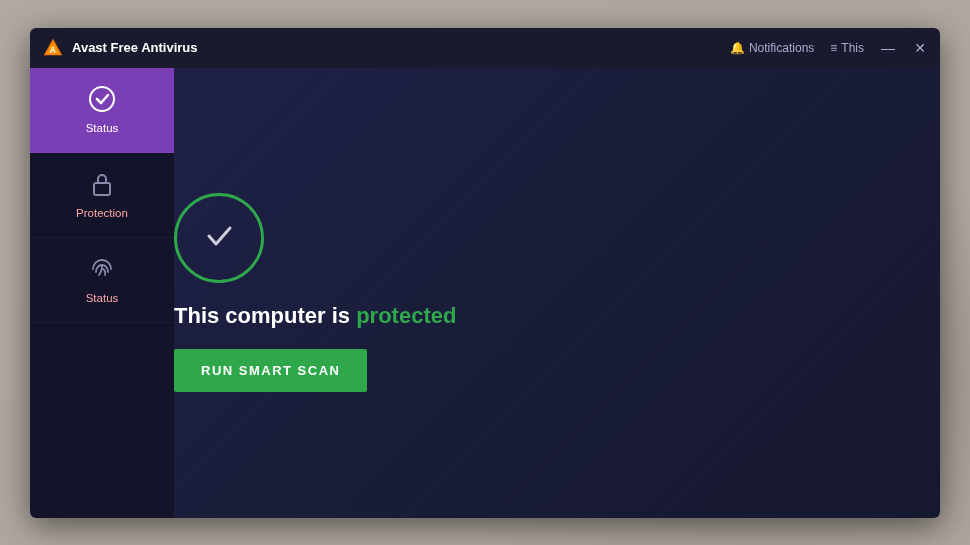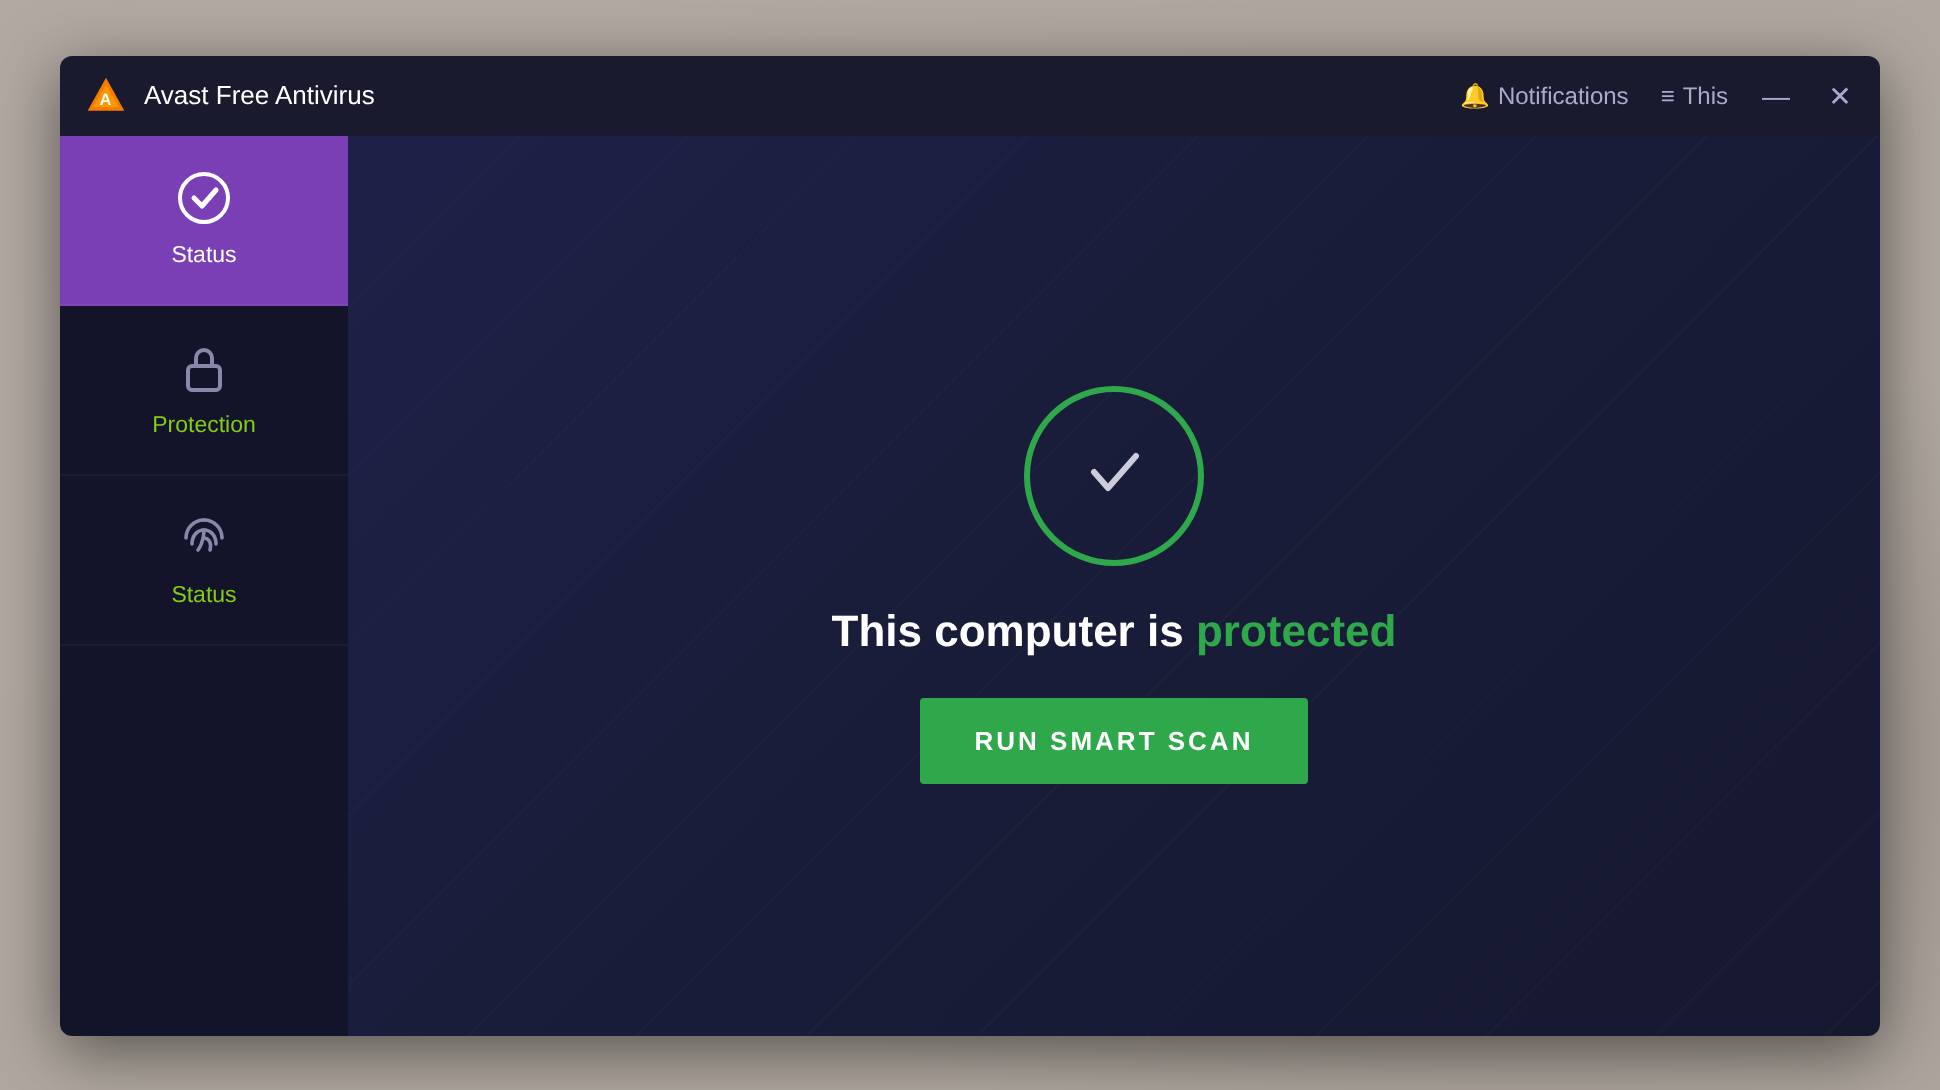--- a/index.html
+++ b/index.html
@@ -43,21 +43,21 @@
     }
 
     .avast-logo-icon {
       width: 22px;
       height: 22px;
     }
 
     .title-bar-title {
       color: #ffffff;
       font-size: 13px;
-      font-weight: 400;
+      font-weight: 700;
     }
 
     .title-bar-controls {
       display: flex;
       align-items: center;
       gap: 16px;
     }
 
     .title-bar-btn {
       color: #aaaacc;
@@ -99,21 +99,21 @@
       flex-shrink: 0;
     }
 
     .sidebar-item {
       display: flex;
       flex-direction: column;
       align-items: center;
       justify-content: center;
       padding: 18px 10px;
       cursor: pointer;
-      color: #84cc16;
+      color: #fca5a5;
       font-size: 12px;
       gap: 6px;
       border-bottom: 1px solid rgba(255,255,255,0.04);
     }
 
     .sidebar-item.active {
       background: #7b3fb5;
       color: #ffffff;
     }
 
@@ -126,21 +126,21 @@
       font-size: 11.5px;
       text-align: center;
     }
 
     
     .content-area {
       flex: 1;
       background: linear-gradient(135deg, #1e2048 0%, #1a1d3a 40%, #161830 100%);
       display: flex;
       flex-direction: column;
-      align-items: center;
+      align-items: flex-start;
       justify-content: center;
       gap: 20px;
       position: relative;
       overflow: hidden;
     }
 
     
     .content-area::before {
       content: '';
       position: absolute;

